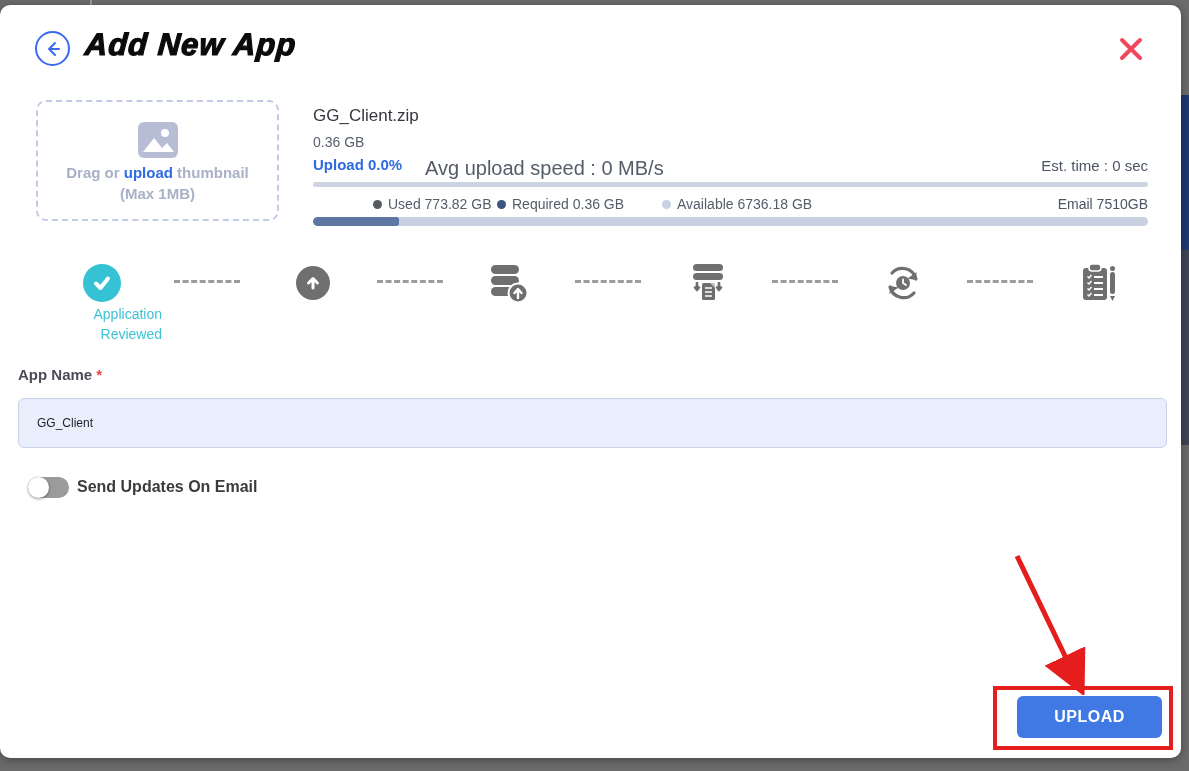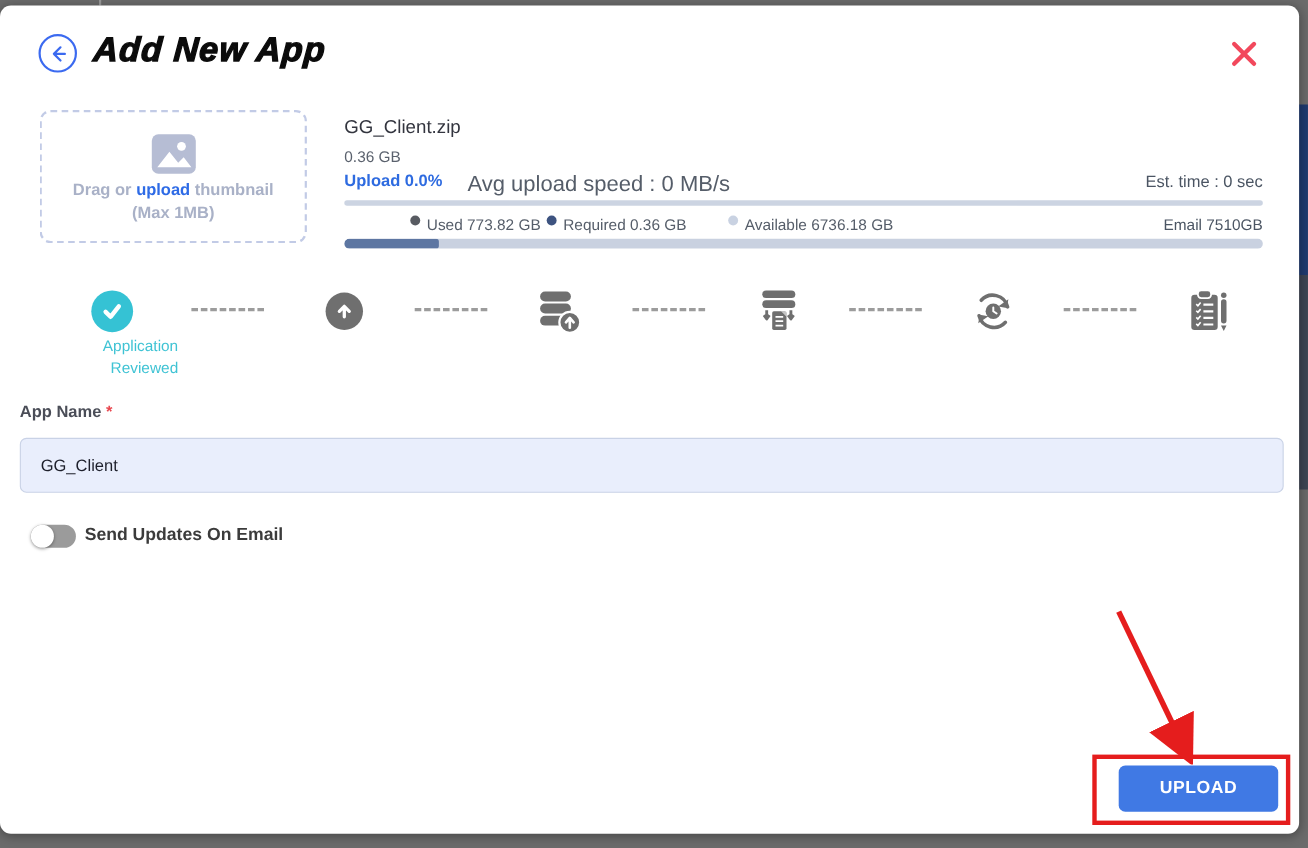--- a/index.html
+++ b/index.html
@@ -36,21 +36,21 @@
   .file-name { position:absolute; left:313px; top:106px; font-size:17px; color:#33353f; }
   .file-size { position:absolute; left:313px; top:134px; font-size:14px; color:#5a616d; }
   .upload-pct { position:absolute; left:313px; top:156px; font-size:15px; font-weight:700; color:#2e6be0; }
   .avg-speed { position:absolute; left:425px; top:157px; font-size:20px; color:#555d69; }
   .est-time { position:absolute; left:948px; top:157px; width:200px; text-align:right; font-size:15px; color:#4b5563; }
   .upload-track { position:absolute; left:313px; top:182px; width:835px; height:5px; background:#ccd4e2; border-radius:3px; overflow:hidden; }
   .upload-fill { height:100%; background:#5d76a2; width:0%; }
 
   .storage-row { position:absolute; left:313px; top:196px; width:835px; height:18px; font-size:14px; color:#555d69; }
   .storage-label { position:absolute; left:0; top:0; color:#ffffff; }
-  .leg { position:absolute; top:0; display:flex; gap:6px; }
+  .leg { position:absolute; top:0; display:flex; align-items:center; gap:6px; }
   .leg-used { left:60px; } .leg-req { left:184px; } .leg-avail { left:349px; }
   .dot { width:9px; height:9px; border-radius:50%; display:inline-block; }
   .dot-used { background:#585b62; } .dot-req { background:#3d5380; } .dot-avail { background:#c9d2e2; }
   .storage-total { position:absolute; right:0; top:0; color:#4b5563; }
   .storage-track { position:absolute; left:313px; top:217px; width:835px; height:9px; background:#c9d1e0; border-radius:5px; overflow:hidden; }
   .storage-fill { height:100%; background:#5d76a2; border-radius:5px 3px 3px 5px; width:0%; }
 
   
   .step-icon { position:absolute; top:261px; width:44px; height:44px; display:flex; align-items:center; justify-content:center; }
   .s1 { left:80px; } .s2 { left:291px; } .s3 { left:486px; } .s4 { left:686px; } .s5 { left:881px; } .s6 { left:1076px; }
@@ -58,21 +58,21 @@
   .gray-circle { width:34px; height:34px; border-radius:50%; background:#6f6f6f; display:flex; align-items:center; justify-content:center; }
   .connector { position:absolute; top:280px; width:66px; border-top:3px dashed #9c9c9c; }
   .c1 { left:174px; } .c2 { left:377px; } .c3 { left:575px; } .c4 { left:772px; } .c5 { left:967px; }
   .step-label { position:absolute; left:42px; top:305px; width:120px; text-align:right;
                 font-size:14px; line-height:1.4; color:#3fc3d4; }
 
   
   .field-label { position:absolute; left:18px; top:366px; font-size:15px; font-weight:700; color:#4a4d57; }
   .req-star { color:#e8474f; font-weight:700; }
   .app-input { position:absolute; left:18px; top:398px; width:1149px; height:50px; background:#e9eefc;
-               border:1px solid #c9d2e6; border-radius:6px; padding:0 18px; font-size:15px; color:#1d1f2b;
+               border:1px solid #c9d2e6; border-radius:6px; padding:0 18px; font-size:12px; color:#1d1f2b;
                font-family:"Liberation Sans", sans-serif; outline:none; }
 
   .toggle { position:absolute; left:28px; top:477px; width:41px; height:21px; border-radius:11px;
             background:#9b9b9b; cursor:pointer; }
   .knob { position:absolute; left:0px; top:0px; width:21px; height:21px; border-radius:50%; background:#fff;
           box-shadow:0 1px 3px rgba(0,0,0,.4); }
   .toggle-label { position:absolute; left:77px; top:478px; font-size:16px; font-weight:700; color:#3b3b3b; }
 
   
   .upload-btn { position:absolute; left:1017px; top:696px; width:145px; height:42px; background:#4079e4;

